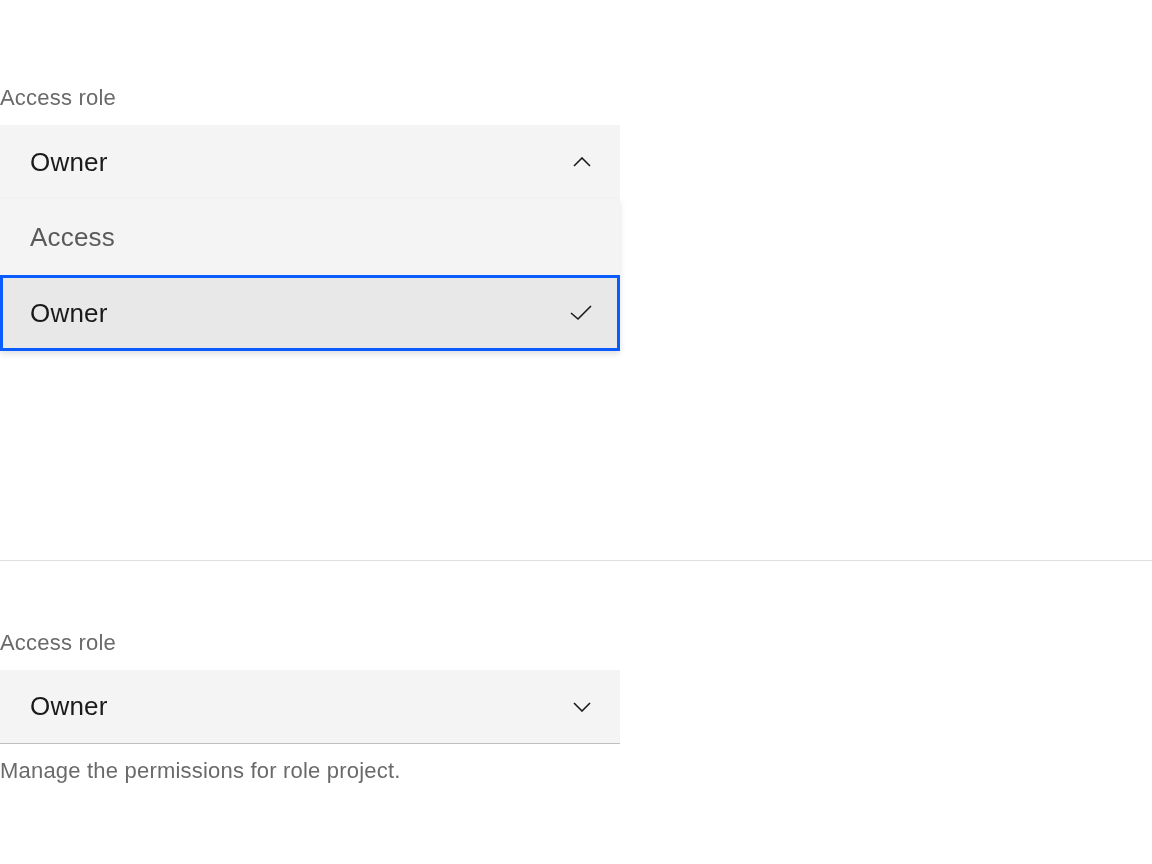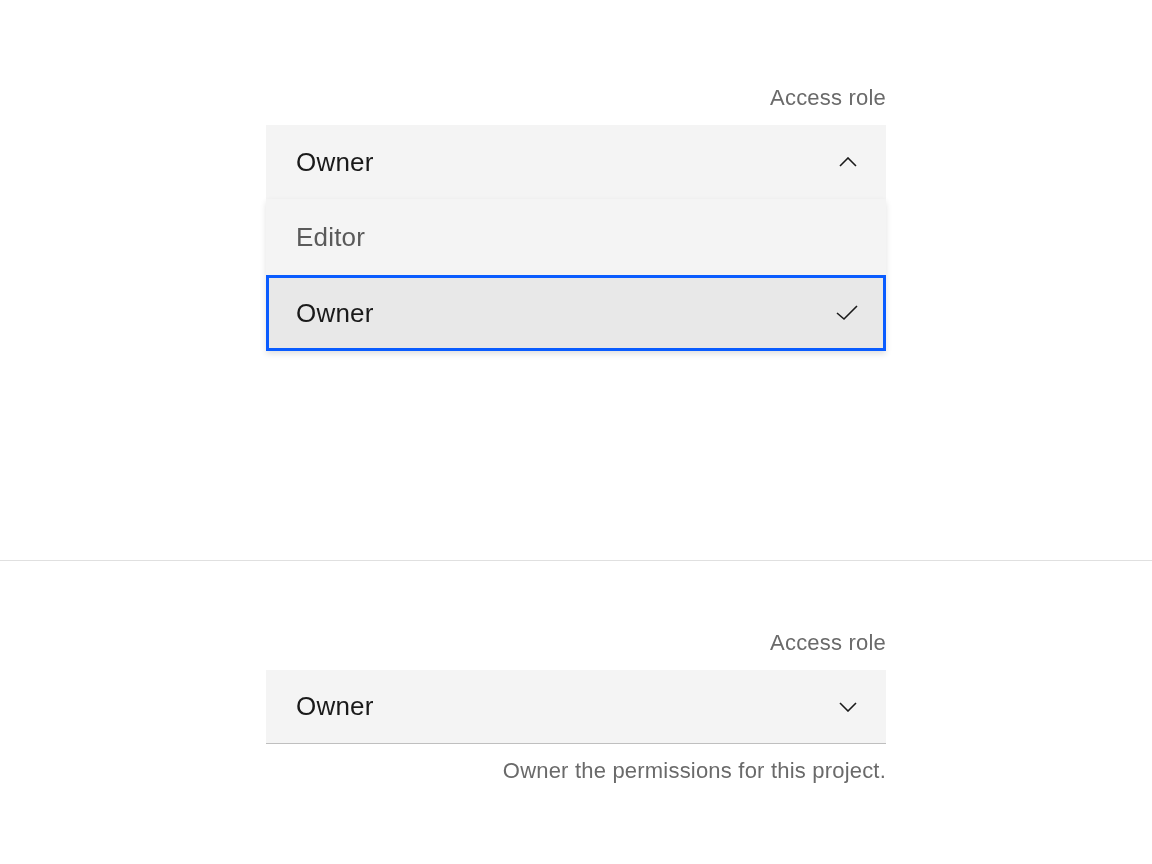--- a/index.html
+++ b/index.html
@@ -26,23 +26,21 @@
     }
     .divider {
       position: absolute;
       top: 560px;
       left: 0;
       right: 0;
       height: 1px;
       background: #e0e0e0;
     }
     .container {
-      margin-left: 266px;
       width: 620px;
-      text-align: right;
     }
     .label {
       font-size: 22px;
       color: #6a6a6a;
       margin-bottom: 14px;
       letter-spacing: 0.2px;
     }
     .dropdown-button {
       display: flex;
       align-items: center;
@@ -127,21 +125,21 @@
     <div class="dropdown-button no-border">
       <span class="dropdown-value">Owner</span>
       <span class="chevron">
         <svg viewBox="0 0 18 11">
             <path d="M1 9 L9 1 L17 9"></path>
           </svg>
       </span>
     </div>
     <div class="dropdown-list">
       <div class="dropdown-option">
-        <span>Editor</span>
+        <span>Access</span>
       </div>
       <div class="dropdown-option selected">
         <span>Owner</span>
         <span class="check-icon">
           <svg viewBox="0 0 22 16">
               <path d="M1 8 L8 14 L21 1"></path>
             </svg>
         </span>
       </div>
     </div>
@@ -154,15 +152,15 @@
   <div class="container">
     <div class="label">Access role</div>
     <div class="dropdown-button">
       <span class="dropdown-value">Owner</span>
       <span class="chevron">
         <svg viewBox="0 0 18 11">
             <path d="M1 2 L9 10 L17 2"></path>
           </svg>
       </span>
     </div>
-    <div class="helper-text">Owner the permissions for this project.</div>
+    <div class="helper-text">Manage the permissions for role project.</div>
   </div>
 </div>
 
 </body></html>

